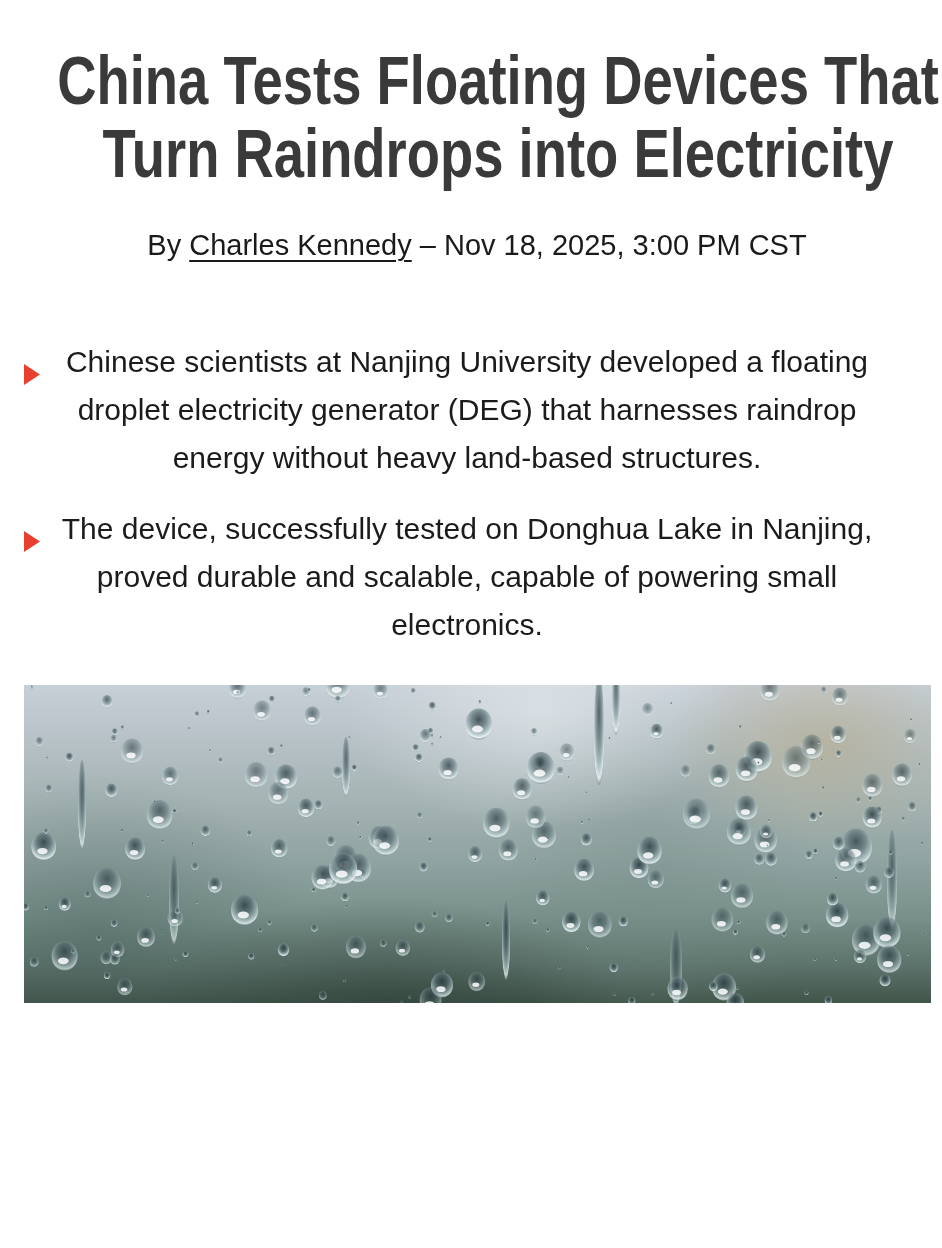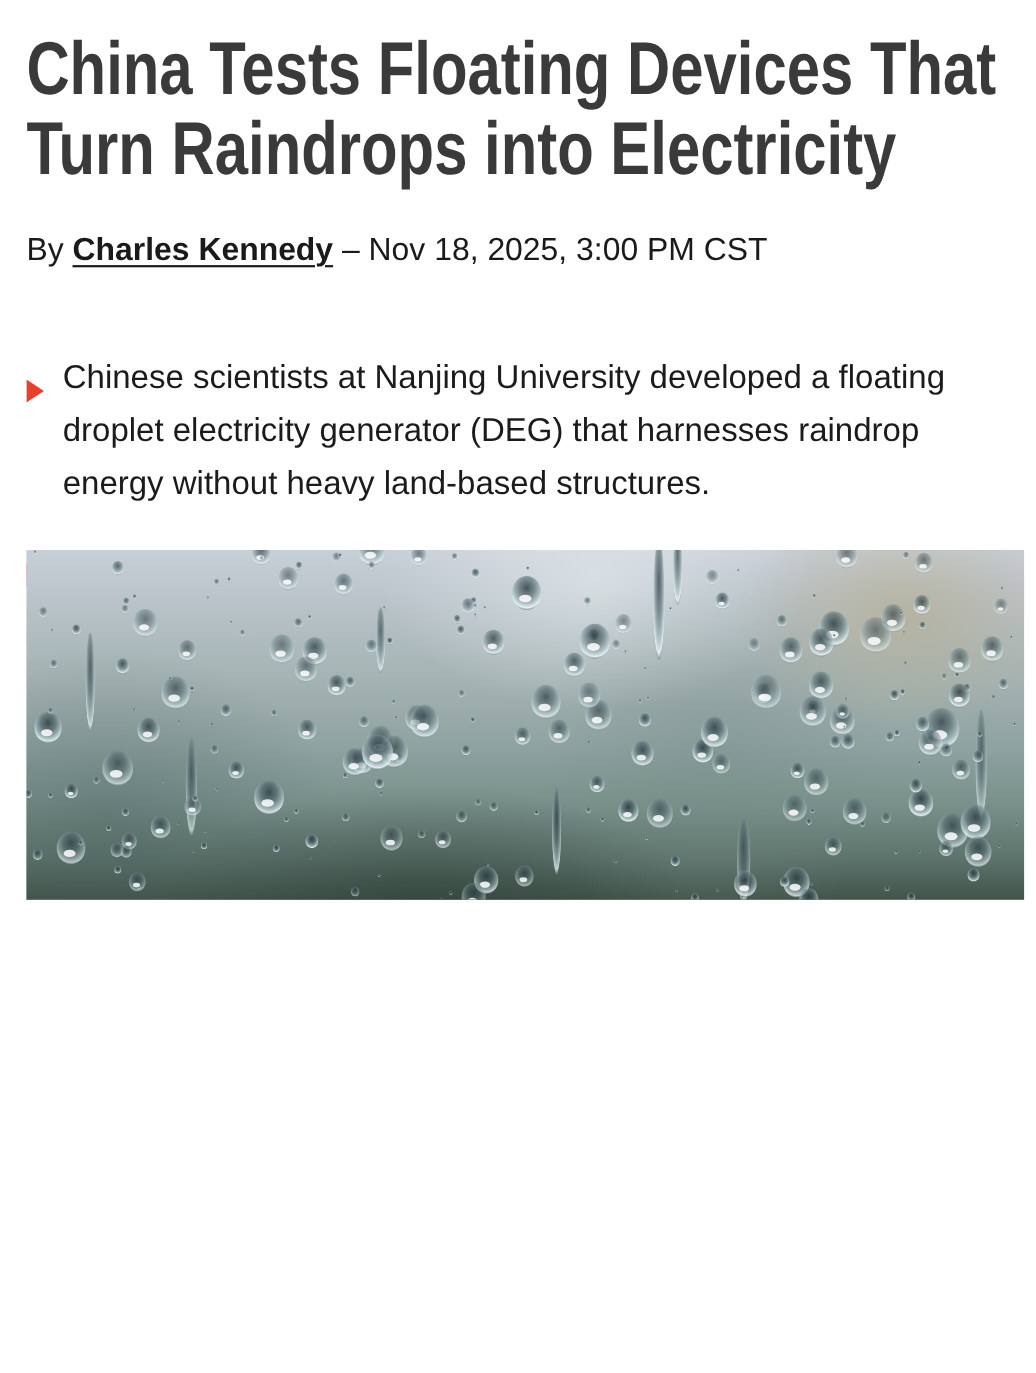--- a/index.html
+++ b/index.html
@@ -4,22 +4,23 @@
 <style>
   * { margin: 0; padding: 0; box-sizing: border-box; }
   html, body {
     width: 942px; height: 1248px;
     background: #ffffff;
     overflow: hidden;
     font-family: "Liberation Sans", sans-serif;
   }
   .container {
     width: 942px; height: 1248px;
-    padding: 26px 12px 0 24px;
+    padding: 44px 12px 0 24px;
     overflow: hidden;
+    text-align: center;
   }
   .headline {
     width: 1185px;               
     transform: scaleX(0.80);
     transform-origin: left top;
     font-size: 68px;
     line-height: 73px;
     font-weight: 700;
     color: #3a3a3a;
     letter-spacing: 0;
@@ -29,21 +30,20 @@
     font-size: 29px;
     line-height: 36px;
     color: #1a1a1a;
   }
   .byline a {
     color: #1a1a1a;
     text-decoration: underline;
     text-decoration-thickness: 2px;
     text-underline-offset: 5px;
     cursor: pointer;
-    font-weight: bold;
   }
   ul.key-points {
     margin-top: 75px;
     list-style: none;
   }
   ul.key-points li {
     position: relative;
     padding-left: 33px;
     max-width: 853px;
     margin-bottom: 23px;
@@ -92,20 +92,28 @@
     </div>
 
     <ul class="key-points">
       <li>
         <span class="tri">
           <svg width="16" height="21" viewBox="0 0 16 21">
             <polygon points="0,0 16,10.5 0,21" fill="#e8402f"></polygon>
           </svg>
         </span>
         <span class="kp-text">Chinese scientists at Nanjing University developed a floating droplet electricity generator (DEG) that harnesses raindrop energy without heavy land-based structures.</span>
+      </li>
+      <li>
+        <span class="tri">
+          <svg width="16" height="21" viewBox="0 0 16 21">
+            <polygon points="0,0 16,10.5 0,21" fill="#e8402f"></polygon>
+          </svg>
+        </span>
+        <span class="kp-text">The device, successfully tested on Donghua Lake in Nanjing, proved durable and scalable, capable of powering small electronics.</span>
       </li>
       <li>
         <span class="tri">
           <svg width="16" height="21" viewBox="0 0 16 21">
             <polygon points="0,0 16,10.5 0,21" fill="#e8402f"></polygon>
           </svg>
         </span>
       </li>
     </ul>
 

